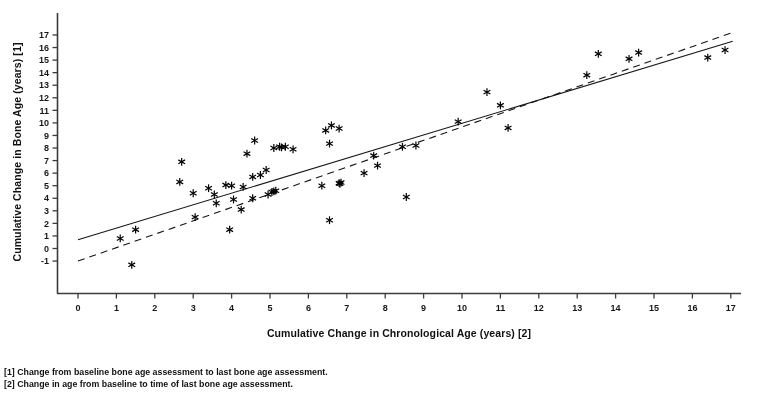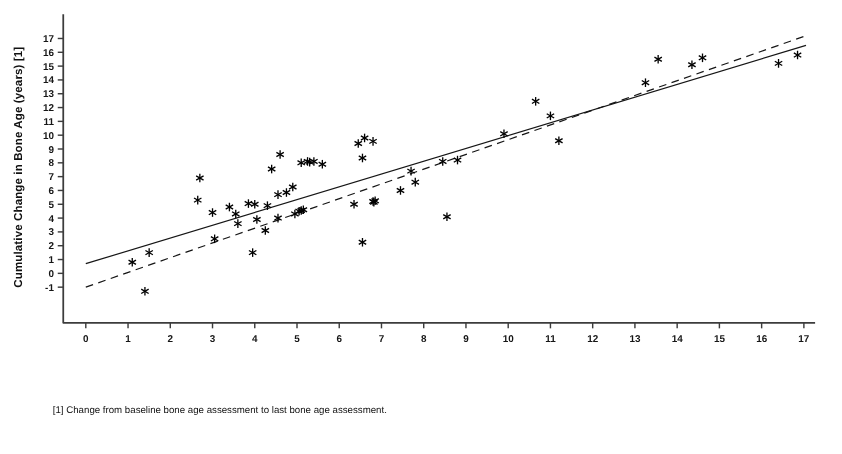--- a/index.html
+++ b/index.html
@@ -11,21 +11,21 @@
     transform:translate(-50%,-50%) rotate(-90deg);
     white-space:nowrap; font-size:10.5px; font-weight:bold; color:#111;
     letter-spacing:0.1px;
   }
   .xlabel {
     position:absolute; left:57px; top:327px; width:684px; text-align:center;
     font-size:10.5px; font-weight:bold; color:#111; letter-spacing:0.1px;
   }
   .footnotes {
     position:absolute; left:4px; top:367px;
-    font-size:8.8px; font-weight:normal; color:#111; line-height:11.5px;margin-left:44px;
+    font-size:8.8px; font-weight:bold; color:#111; line-height:11.5px;
   }
   .fn { white-space:nowrap; }
 </style>
 </head>
 <body>
 
 <div class="figure">
   <svg id="plot" width="765" height="360" viewBox="0 0 765 360">
       <line x1="57.5" y1="13" x2="57.5" y2="293.5" stroke="#3c3c3c" stroke-width="1.6"></line>
       <line x1="57" y1="293.5" x2="741" y2="293.5" stroke="#3c3c3c" stroke-width="1.6"></line>
@@ -382,17 +382,19 @@
       </g>
       <g>
         <line x1="725.0400000000001" y1="46.151999999999994" x2="725.0400000000001" y2="53.95199999999999" stroke="#000000" stroke-width="1.2"></line>
         <line x1="721.6626000000001" y1="48.10199999999999" x2="728.4174" y2="52.001999999999995" stroke="#000000" stroke-width="1.2"></line>
         <line x1="721.6626000000001" y1="52.001999999999995" x2="728.4174" y2="48.10199999999999" stroke="#000000" stroke-width="1.2"></line>
       </g>
     </svg>
 
   <div class="ylabel">Cumulative Change in Bone Age (years) [1]</div>
 
+  <div class="xlabel">Cumulative Change in Chronological Age (years) [2]</div>
 
   <div class="footnotes">
     <div class="fn">[1] Change from baseline bone age assessment to last bone age assessment.</div>
+    <div class="fn">[2] Change in age from baseline to time of last bone age assessment.</div>
   </div>
 </div>
 
 </body></html>

